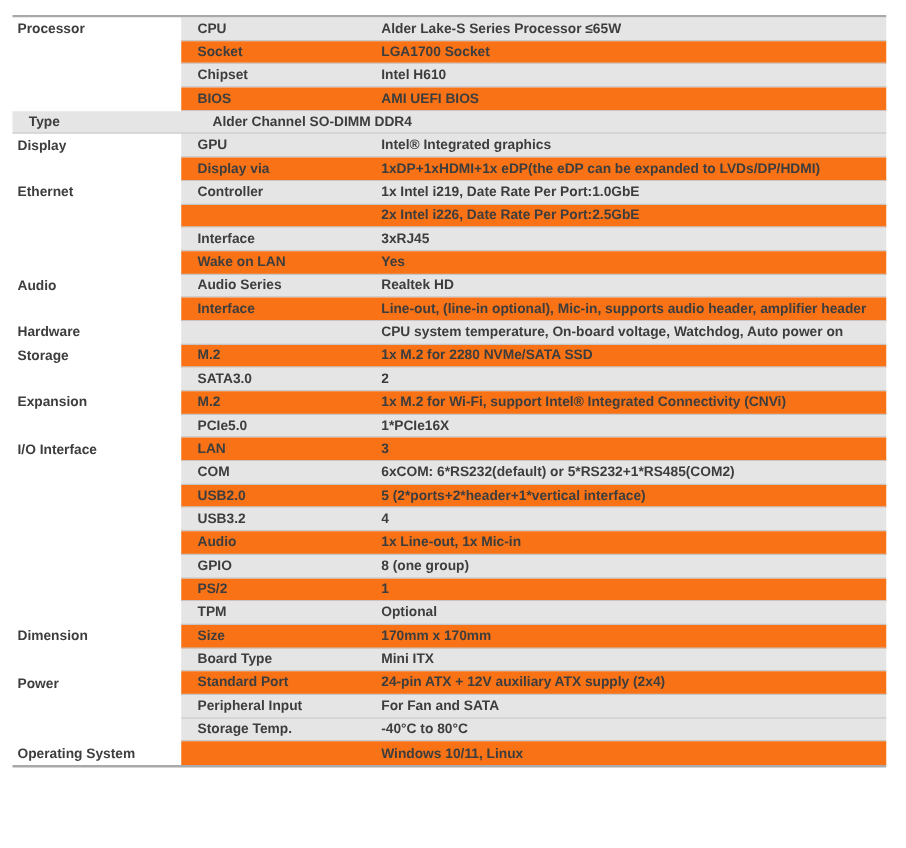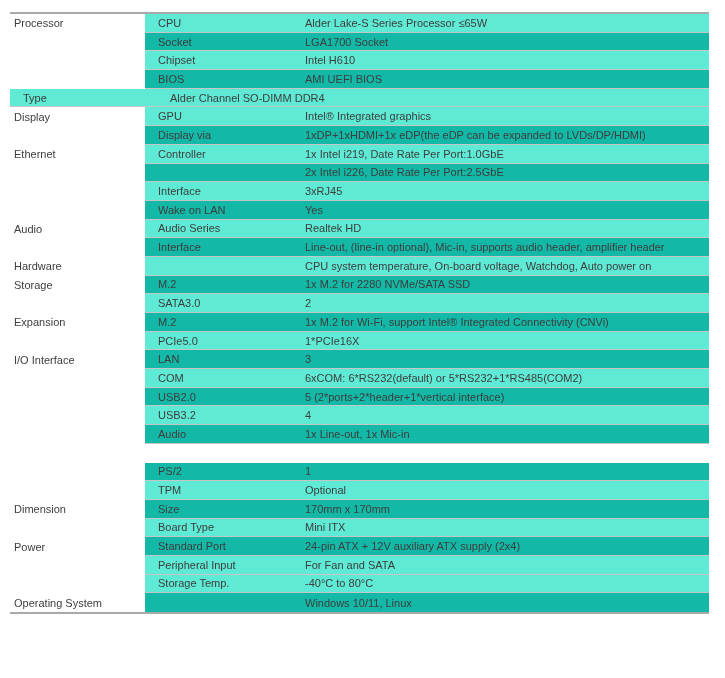--- a/index.html
+++ b/index.html
@@ -10,20 +10,21 @@
     height: 678px;
     font-family: "Liberation Sans", sans-serif;
   }
   #spec-table {
     position: absolute;
     left: 10px;
     top: 12px;
     width: 699px;
     border-top: 2px solid #a9a9a9;
     border-bottom: 2px solid #a9a9a9;
+    font-weight: bold;
   }
   .row {
     display: flex;
     height: 18.7px;
   }
   .cat {
     width: 135px;
     display: flex;
     align-items: center;
     padding-left: 4px;
@@ -35,24 +36,24 @@
     overflow: hidden;
   }
   .striped {
     flex: 1;
     display: flex;
     align-items: center;
     box-sizing: border-box;
     border-bottom: 1px solid #c6c6c6;
     font-size: 11px;
     color: #3d3d3d;
-    background: #14b8a6;
+    background: #f97316;
   }
   .striped.shaded {
-    background: #5eead4;
+    background: #e5e5e5;
     justify-content: space-between;
   }
   .row:last-child .striped {
     border-bottom: none;
   }
   .sub {
     width: 160px;
     padding-left: 13px;
     box-sizing: border-box;
     white-space: nowrap;
@@ -223,20 +224,24 @@
     </div>
     <div class="row">
       <div class="cat"></div>
       <div class="striped">
         <div class="sub">Audio</div>
         <div class="val">1x Line-out, 1x Mic-in</div>
       </div>
     </div>
     <div class="row">
       <div class="cat"></div>
+      <div class="striped shaded">
+        <div class="sub">GPIO</div>
+        <div class="val">8 (one group)</div>
+      </div>
     </div>
     <div class="row">
       <div class="cat"></div>
       <div class="striped">
         <div class="sub">PS/2</div>
         <div class="val">1</div>
       </div>
     </div>
     <div class="row">
       <div class="cat"></div>

